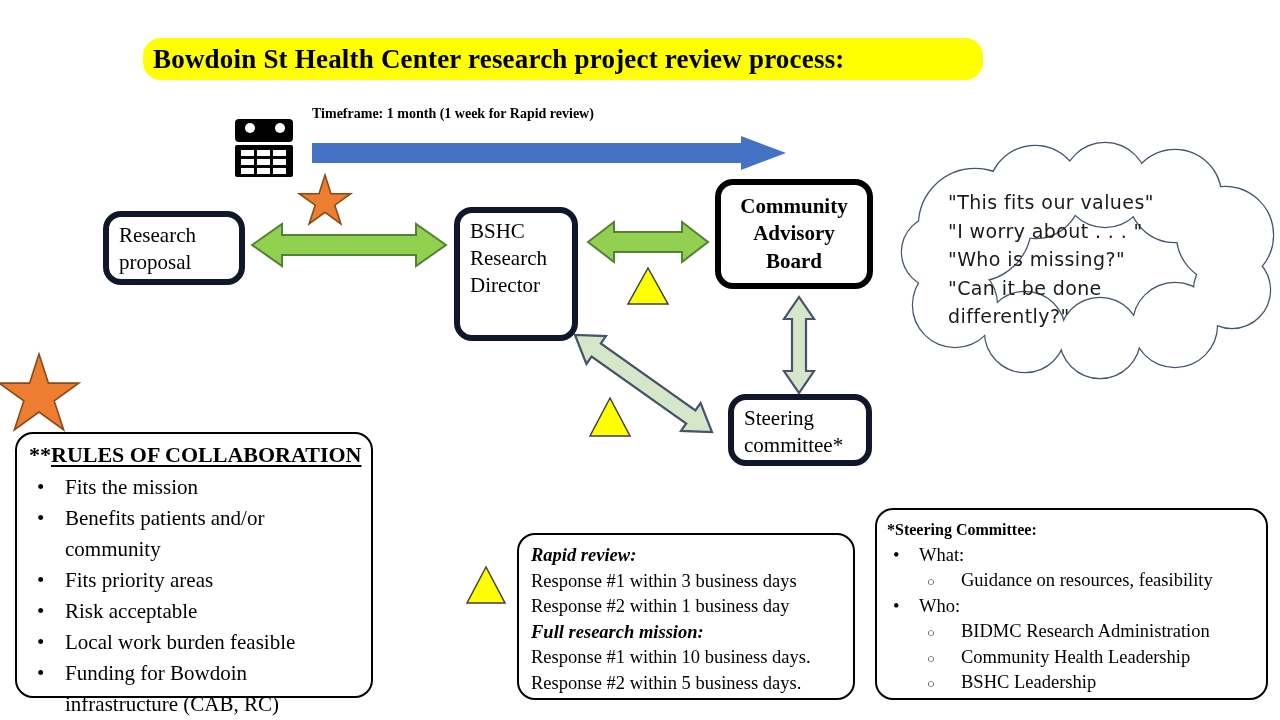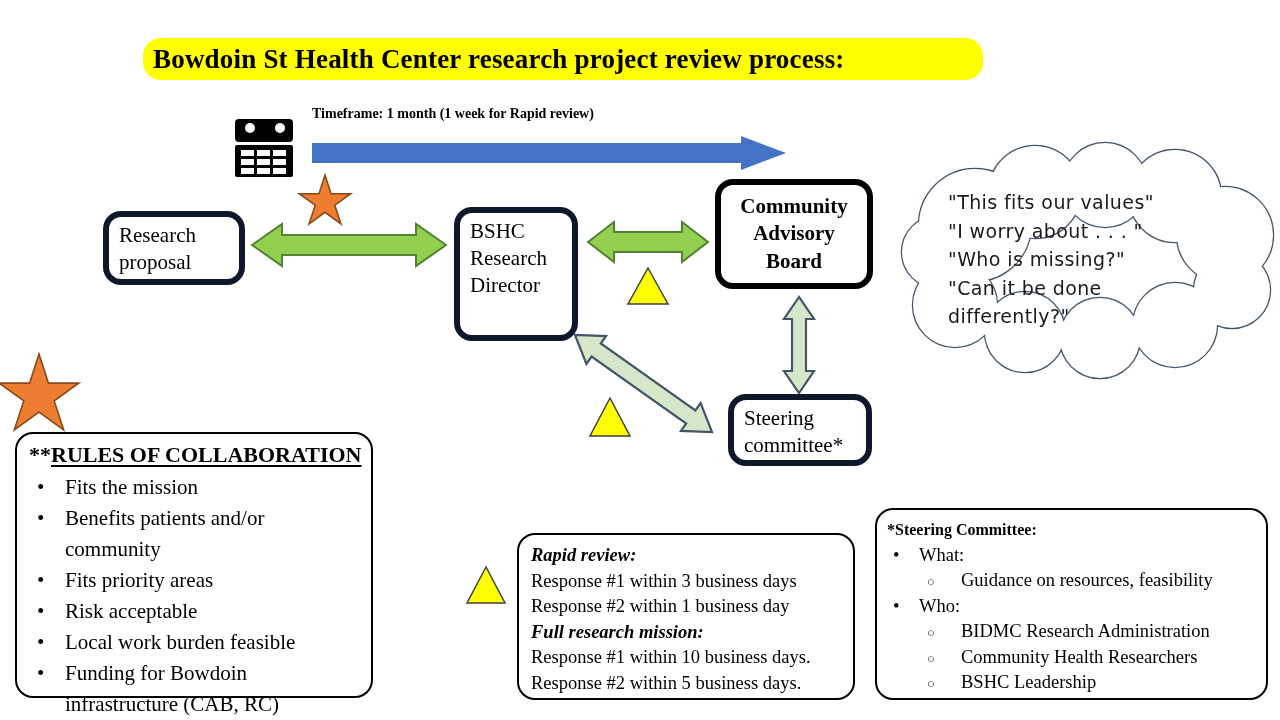--- a/index.html
+++ b/index.html
@@ -171,17 +171,17 @@
     <div>Response #1 within 10 business days.</div>
     <div>Response #2 within 5 business days.</div>
   </div>
 
   <div class="layer infobox steerinfo">
     <div class="t">*Steering Committee:</div>
     <div class="bullet">What:</div>
     <div class="sub">Guidance on resources,  feasibility</div>
     <div class="bullet">Who:</div>
     <div class="sub">BIDMC Research Administration</div>
-    <div class="sub">Community Health Researchers</div>
+    <div class="sub">Community Health Leadership</div>
     <div class="sub">BSHC Leadership</div>
   </div>
 
 </div>
 
 </body></html>

